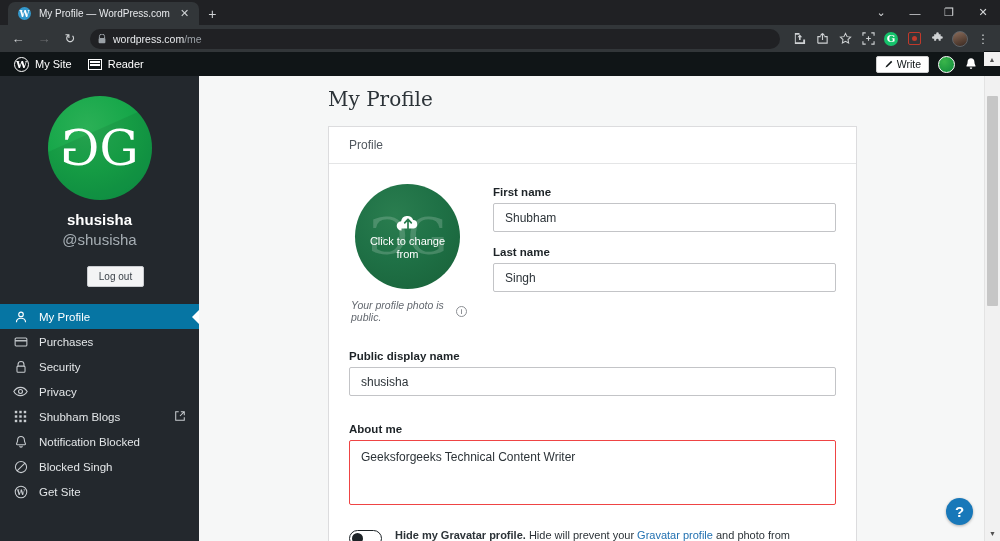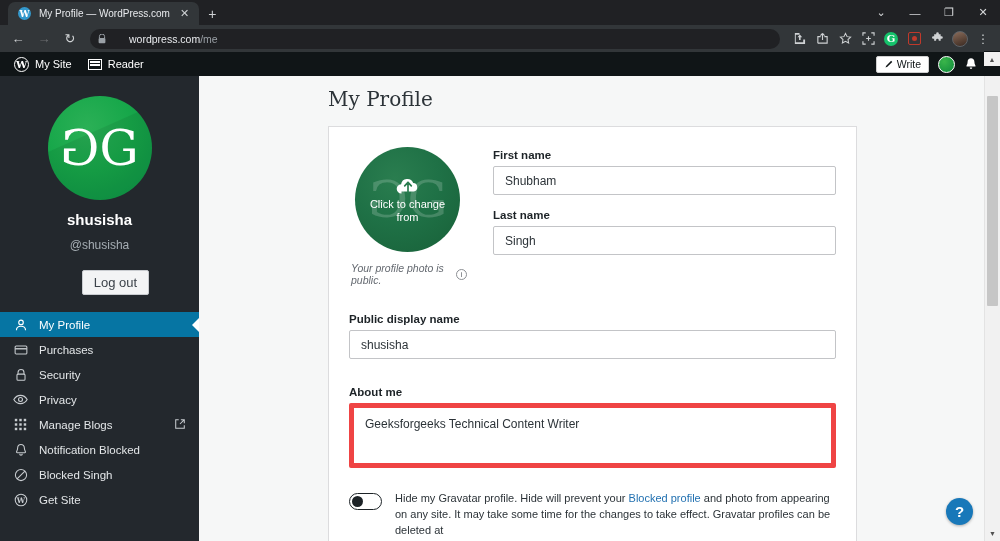--- a/index.html
+++ b/index.html
@@ -52,21 +52,21 @@
   }
   .nav-btn {
     width: 24px; height: 24px; display: flex;
     align-items: center; justify-content: center;
     color: #cfd2d4; font-size: 13px; border-radius: 50%;
   }
   .nav-btn.disabled { color: #6b6e70; }
   .omnibox {
     flex: 1; height: 20px; background: #202124;
     border-radius: 10px; display: flex; align-items: center;
-    padding: 0 8px; gap: 23px; margin: 0 6px; min-width: 0;
+    padding: 0 8px; gap: 7px; margin: 0 6px; min-width: 0;
   }
   .lock-ico { font-size: 9px; color: #9aa0a6; }
   .url { font-size: 10.5px; color: #e8eaed; white-space: nowrap; }
   .url .dim { color: #9aa0a6; }
   .tb-icons { display: flex; align-items: center; gap: 1px; }
   .tb-ico {
     width: 22px; height: 22px; display: flex;
     align-items: center; justify-content: center;
     color: #cfd2d4; font-size: 12px;
   }
@@ -150,26 +150,26 @@
     width: 140%; height: 90%; background: rgba(0,0,0,.07);
     transform: rotate(-24deg);
   }
   .gfg-glyph {
     position: relative; z-index: 2;
     font-family: "DejaVu Serif", serif; font-size: 49px;
     letter-spacing: -2px; color: #fff; line-height: 1;
   }
   .gfg-glyph .flip { display: inline-block; transform: scaleX(-1); }
   .p-name { font-size: 15px; font-weight: bold; margin-top: 11px; color: #fff; }
-  .p-handle { font-size: 12px; color: #a6aeb4; margin-top: 10px; }
+  .p-handle { font-size: 15px; color: #a6aeb4; margin-top: 3px; }
   .logout-btn {
     display: inline-block; margin-top: 18px;
     background: #f3f4f5; color: #3c434a;
     border: 1px solid #c9ccd0; border-radius: 2px;
-    font-size: 13px; padding: 4px 11px; margin-left: 32px;
+    font-size: 10px; padding: 4px 11px; margin-left: 32px;
   }
   .menu { margin-top: 17px; }
   .menu-item {
     display: flex; align-items: center; gap: 11px;
     height: 25px; padding: 0 13px;
     color: #e3e6e8; font-size: 11.5px; position: relative;
   }
   .menu-item .mi-ico {
     width: 15px; display: flex; align-items: center; justify-content: center;
     color: #c8ccd0; flex: 0 0 15px;
@@ -244,42 +244,42 @@
   }
   .text-input {
     width: 100%; height: 29px; border: 1px solid #c3c4c7;
     border-radius: 2px; background: #fff;
     font-size: 12px; color: #2c3338;
     padding: 0 11px; font-family: "Liberation Sans", sans-serif;
   }
   .field-gap { height: 14px; }
   .full-field { margin-top: 27px; }
   .textarea {
-    width: 100%; height: 65px; border: 5px solid #ef4444;
+    width: 100%; height: 65px; border: 1px solid #ef4444;
     border-radius: 2px; background: #fff;
     font-size: 12px; color: #2c3338;
     padding: 8px 11px; resize: none;
     font-family: "Liberation Sans", sans-serif; line-height: 1.35;
   }
   .gravatar-row {
     display: flex; align-items: flex-start; gap: 13px; margin-top: 19px;
   }
   .toggle {
     width: 33px; height: 17px; border-radius: 9px;
     background: #fff; border: 1px solid #1d2327;
     position: relative; flex: 0 0 33px; margin-top: 2px;
   }
   .toggle::after {
     content: ""; position: absolute; left: 2px; top: 2px;
     width: 11px; height: 11px; border-radius: 50%; background: #1d2327;
   }
   .gravatar-text {
     font-size: 11px; color: #2c3338; line-height: 1.45; max-width: 448px;
   }
-  .gravatar-text b { font-weight: normal; margin-top: 40px; }
+  .gravatar-text b { font-weight: bold; margin-top: 40px; }
   .gravatar-text a { color: #2271b1; text-decoration: none; }
 
   
   .help-fab {
     position: absolute; right: 27px; bottom: 16px;
     width: 27px; height: 27px; border-radius: 50%;
     background: #1878b9; color: #fff;
     display: flex; align-items: center; justify-content: center;
     font-size: 15px; font-weight: bold;
     box-shadow: 0 1px 3px rgba(0,0,0,.3);
@@ -474,21 +474,21 @@
                 <rect x="6.5" y="1" width="3" height="3"></rect>
                 <rect x="12" y="1" width="3" height="3"></rect>
                 <rect x="1" y="6.5" width="3" height="3"></rect>
                 <rect x="6.5" y="6.5" width="3" height="3"></rect>
                 <rect x="12" y="6.5" width="3" height="3"></rect>
                 <rect x="1" y="12" width="3" height="3"></rect>
                 <rect x="6.5" y="12" width="3" height="3"></rect>
                 <rect x="12" y="12" width="3" height="3"></rect>
               </svg>
           </span>
-          <span>Manage Blogs</span>
+          <span>Shubham Blogs</span>
           <span class="ext-link-ico">
             <svg width="12" height="12" viewBox="0 0 14 14">
                 <path d="M5.5 2H2v10h10V8.5" fill="none" stroke="currentColor" stroke-width="1.2"></path>
                 <path d="M8 2h4v4M12 2L7 7" fill="none" stroke="currentColor" stroke-width="1.2"></path>
               </svg>
           </span>
         </div>
 
         <div class="menu-item">
           <span class="mi-ico">
@@ -520,20 +520,21 @@
           <span>Get Site</span>
         </div>
       </div>
     </div>
 
     <div class="main">
       <div class="main-inner">
         <h1 class="page-title">My Profile</h1>
 
         <div class="card">
+          <div class="card-head">Profile</div>
           <div class="card-body">
 
             <div class="top-row">
               <div class="avatar-col">
                 <div class="change-avatar">
                   <span class="ghost"><span class="flip">G</span>G</span>
                   <svg class="upload-ico" width="26" height="20" viewBox="0 0 26 20">
                     <path d="M6.5 17.5a4.6 4.6 0 01-.4-9.2 6.3 6.3 0 0112.1-1.4 4.3 4.3 0 01.6 8.5l-.9.1H6.5z" fill="#fff"></path>
                     <path d="M13 16.5V7.5M13 6.4l-3.3 3.4M13 6.4l3.3 3.4" stroke="#2a7d4f" stroke-width="1.7" fill="none" stroke-linecap="round"></path>
                   </svg>
@@ -560,21 +561,21 @@
             </div>
 
             <div class="full-field">
               <div class="field-label">About me</div>
               <textarea class="textarea" style="">Geeksforgeeks Technical Content Writer</textarea>
             </div>
 
             <div class="gravatar-row">
               <div class="toggle"></div>
               <div class="gravatar-text">
-                <b>Hide my Gravatar profile.</b><span> Hide will prevent your </span><a href="#">Blocked profile</a><span> and photo from appearing on any site. It may take some time for the changes to take effect. Gravatar profiles can be deleted at </span>
+                <b>Hide my Gravatar profile.</b><span> Hide will prevent your </span><a href="#">Gravatar profile</a><span> and photo from appearing on any site. It may take some time for the changes to take effect. Gravatar profiles can be deleted at </span>
               </div>
             </div>
 
           </div>
         </div>
       </div>
 
       <div class="help-fab">?</div>
     </div>
   </div>

